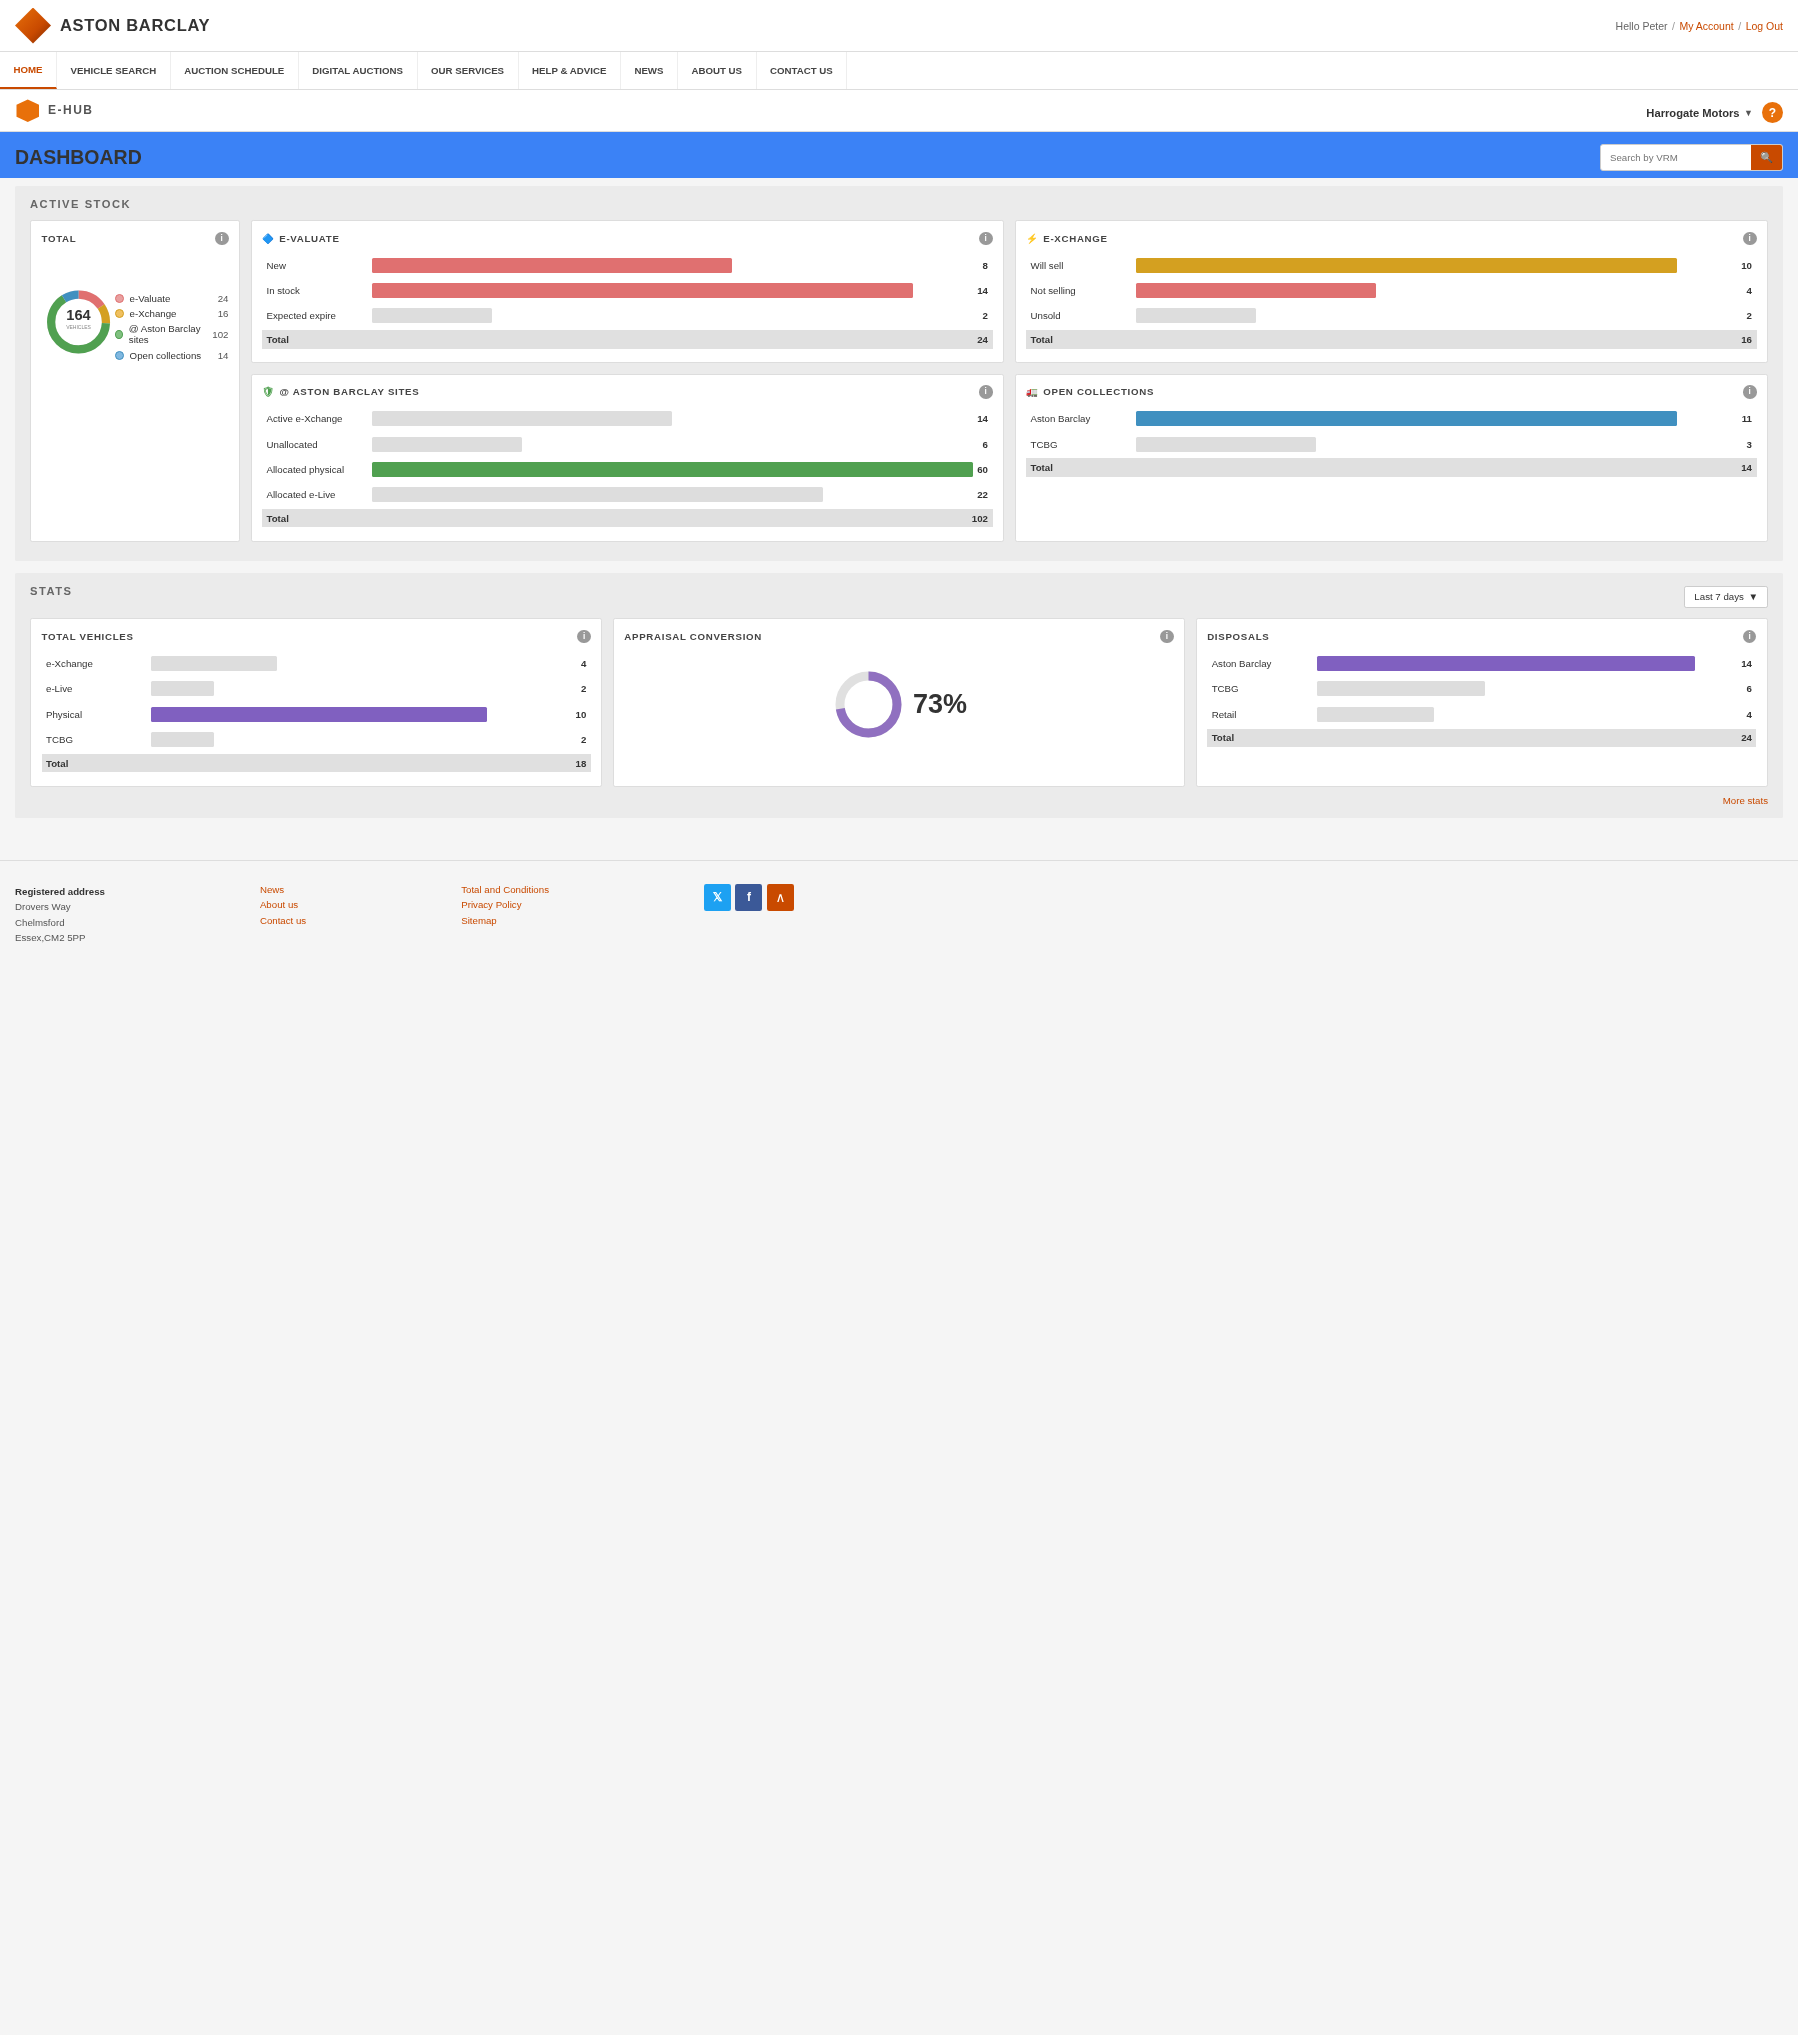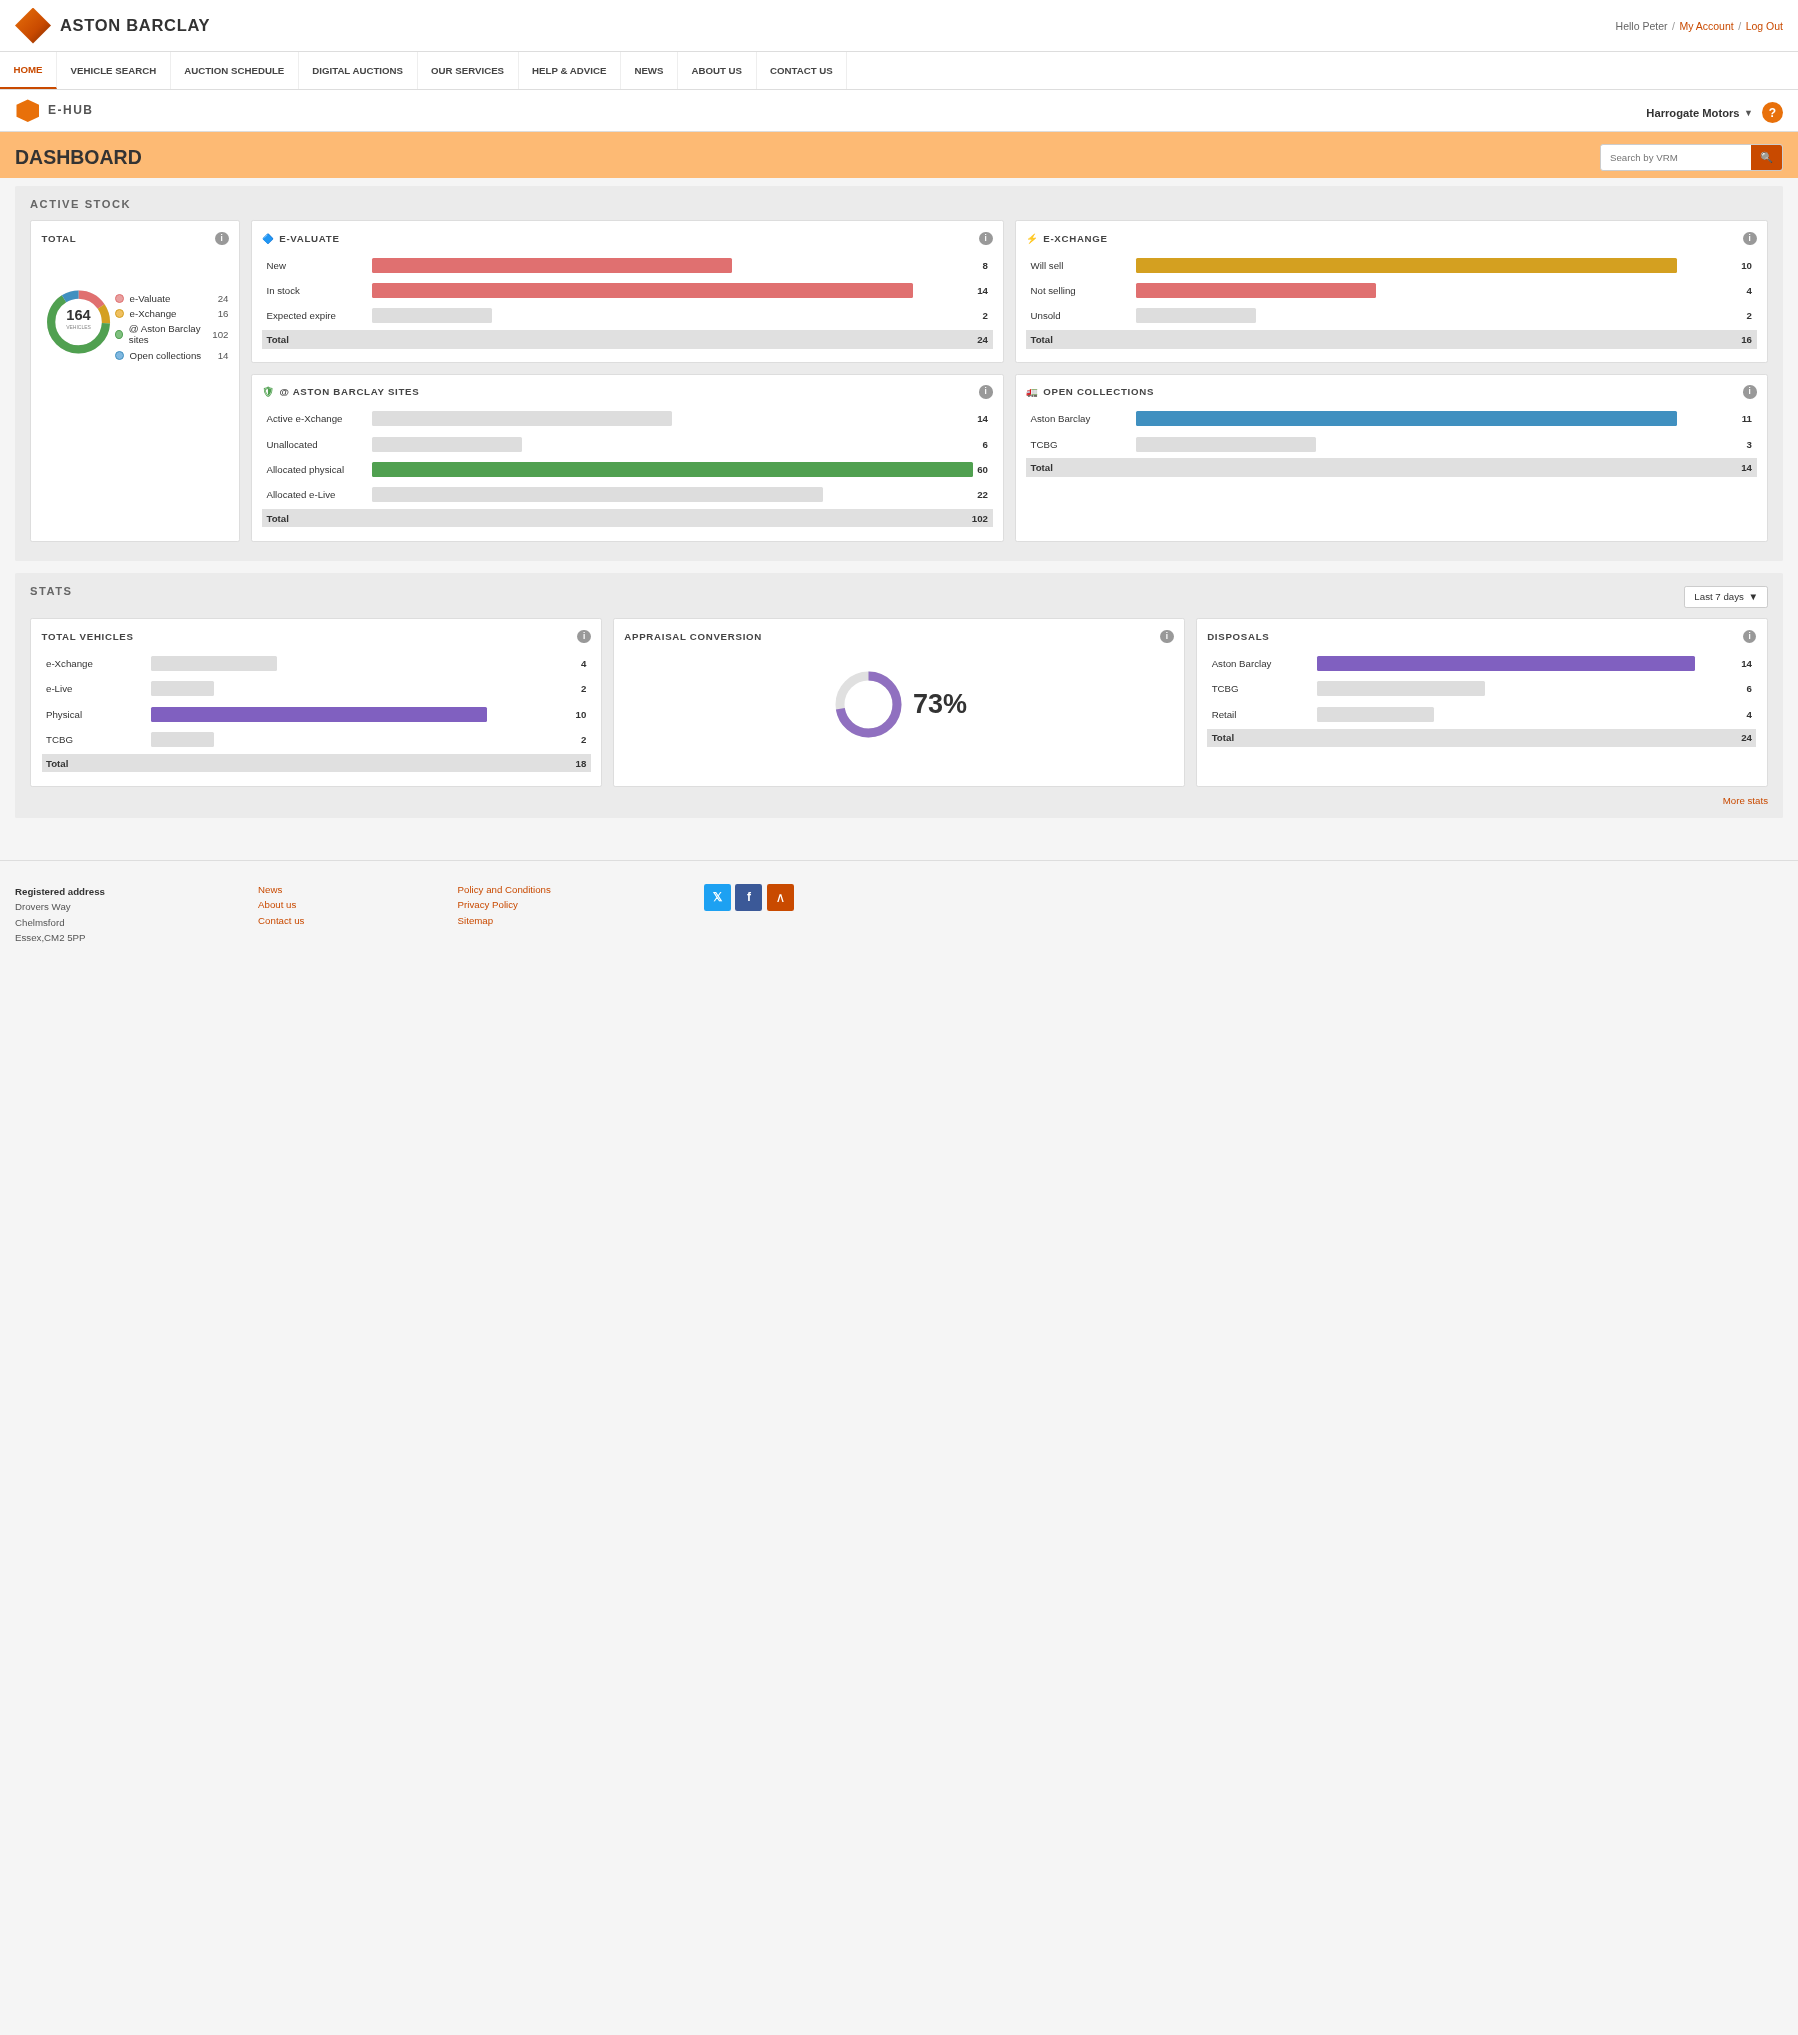--- a/index.html
+++ b/index.html
@@ -66,21 +66,21 @@
     .dropdown-arrow { font-size: 9px; color: #555; }
     .help-circle {
       width: 21px; height: 21px; border-radius: 50%;
       background: #e8700a; color: #fff; font-weight: bold;
       display: flex; align-items: center; justify-content: center;
       font-size: 12px; cursor: pointer;
     }
 
     
     .dashboard-header {
-      background: #fdba74;
+      background: #3b82f6;
       padding: 12px 15px 7.5px 15px;
       display: flex; align-items: center; justify-content: space-between;
     }
     .dashboard-title { font-size: 19.5px; font-weight: bold; color: #333; }
     .search-box {
       display: flex; align-items: center;
       border: 0.7px solid #ccc; background: #fff; border-radius: 3px;
       overflow: hidden;
     }
     .search-box input {
@@ -612,21 +612,21 @@
       <span>Drovers Way</span><br>
       <span>Chelmsford</span><br>
       <span>Essex,CM2 5PP</span>
     </div>
     <div class="footer-links">
       <a href="#">News</a>
       <a href="#">About us</a>
       <a href="#">Contact us</a>
     </div>
     <div class="footer-links2">
-      <a href="#">Policy and Conditions</a>
+      <a href="#">Total and Conditions</a>
       <a href="#">Privacy Policy</a>
       <a href="#">Sitemap</a>
     </div>
     <div class="footer-social">
       <div class="social-btn social-twitter">𝕏</div>
       <div class="social-btn social-facebook">f</div>
       <div class="scroll-top">∧</div>
     </div>
   </div>
 </footer>

